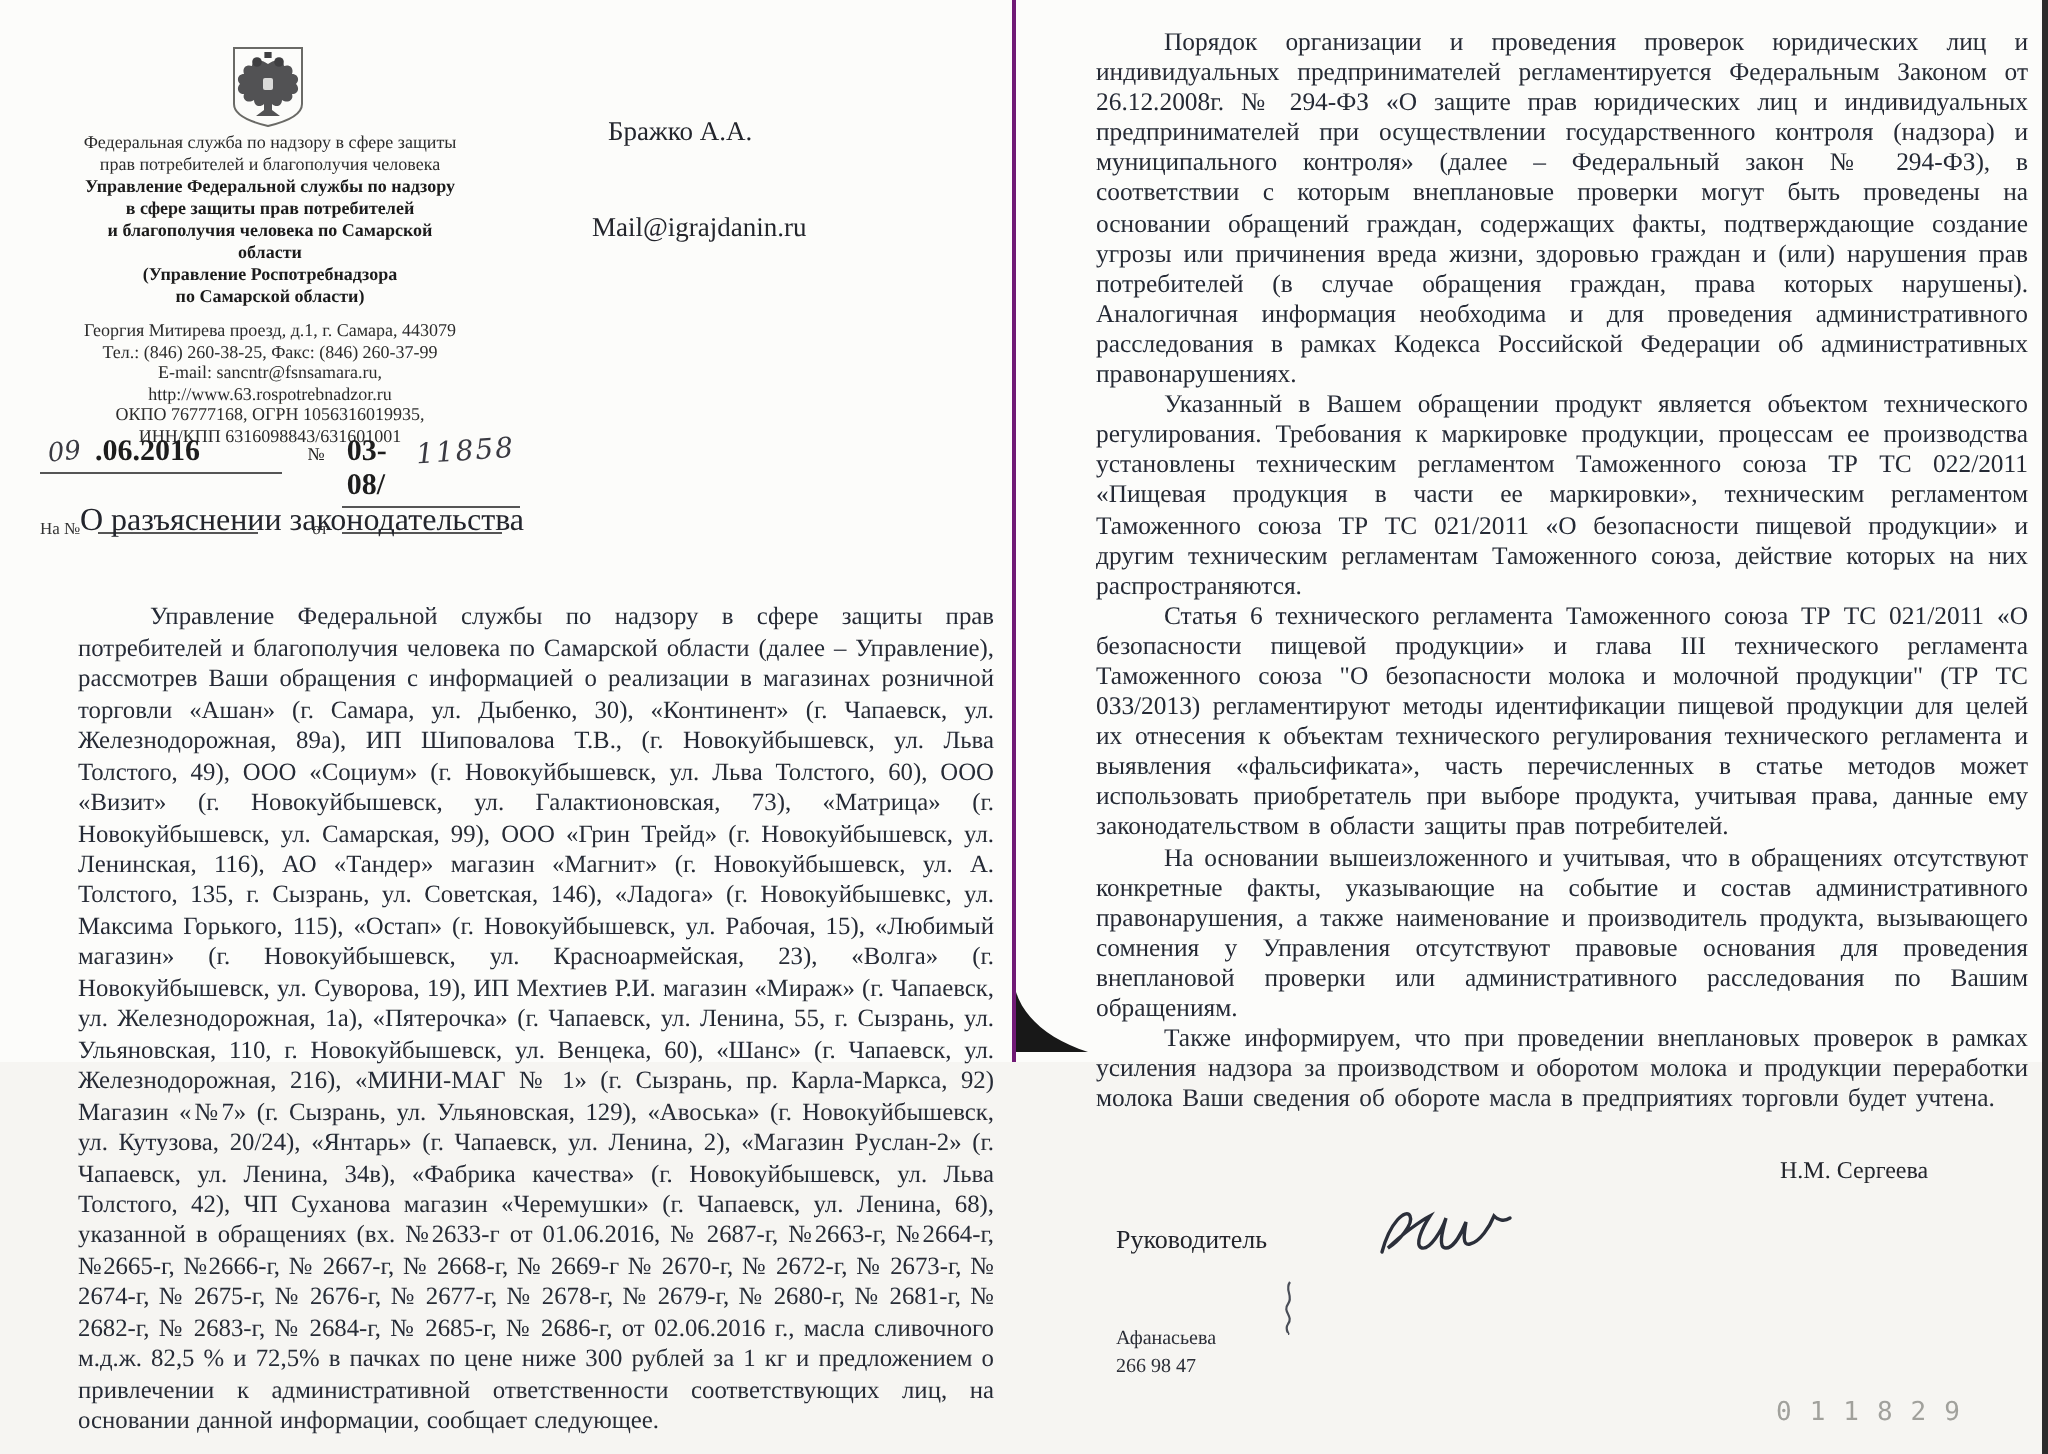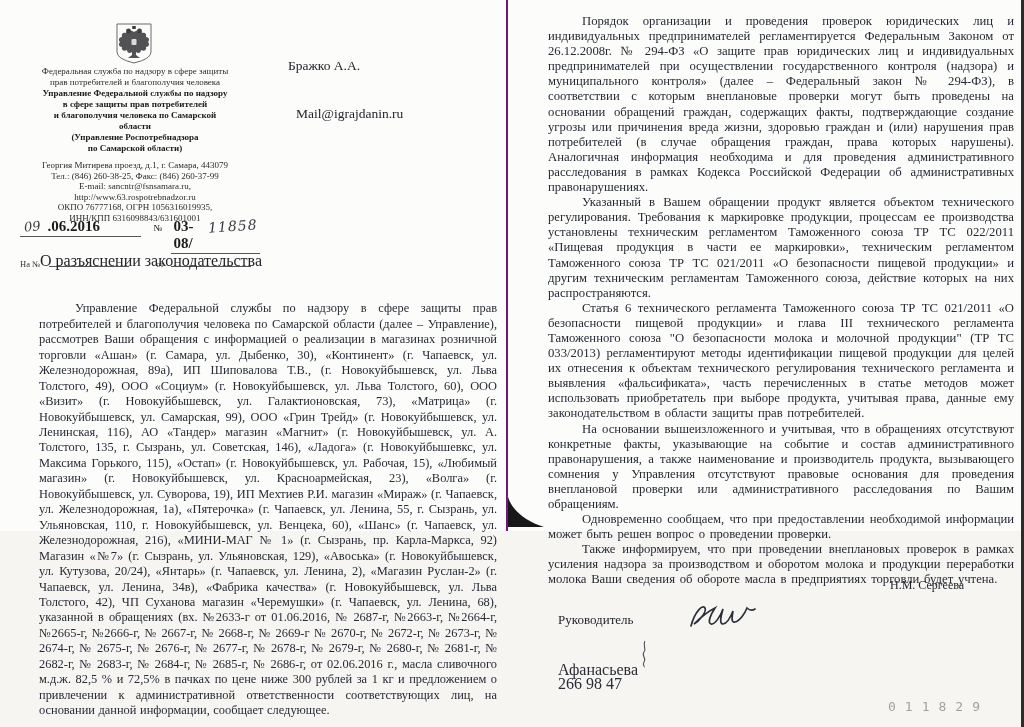--- a/index.html
+++ b/index.html
@@ -25,36 +25,36 @@
   .hw{font-style:italic;color:#3a3a42;display:inline-block;font-family:"DejaVu Serif",serif;}
   .hw-day{font-size:13px;transform:rotate(-6deg);margin-right:7px;}
   .hw-num{font-size:14px;transform:rotate(-4deg);letter-spacing:1px;margin-left:5px;}
   .reg-row2{margin-top:3px;display:flex;align-items:baseline;}
   .na,.ot{font-size:8.5px;color:#333;}
   .blank{display:inline-block;border-bottom:1px solid #555;height:9px;}
   .b1{width:80px;margin-left:9px;}
   .ot{margin-left:27px;}
   .b2{width:80px;margin-left:7px;}
 
-  .addr-name{position:absolute;left:288px;top:58px;font-size:13.5px;color:#23252c;}
+  .addr-name{position:absolute;left:304px;top:58px;font-size:13.5px;color:#23252c;}
   .addr-email{position:absolute;left:296px;top:106px;font-size:13.5px;color:#23252c;}
 
   .subject{position:absolute;left:40px;top:252px;font-size:16px;color:#23252c;}
   .body1{position:absolute;left:39px;top:289px;width:458px;font-size:12.4px;line-height:15.45px;
          text-align:justify;color:#262b36;text-indent:36px;word-spacing:0.5px;}
 
   
   .page2-flow{position:absolute;left:40px;top:14px;width:466px;font-size:12.7px;line-height:15.1px;
          text-align:justify;color:#252a35;}
   .rp{margin:0;text-indent:34px;word-spacing:1.5px;}
   .sig-title{position:absolute;left:50px;top:612px;font-size:13px;color:#23252c;}
   .sig-svg{position:absolute;left:178px;top:596px;}
   .sig-name{position:absolute;left:382px;top:578px;font-size:12px;color:#23252c;}
   .pen-mark{position:absolute;left:132px;top:640px;}
-  .executor{position:absolute;left:50px;top:663px;font-size:16px;line-height:14px;color:#2a2d36;}
+  .executor{position:absolute;left:50px;top:663px;font-size:10px;line-height:14px;color:#2a2d36;}
   .stamp{position:absolute;left:360px;top:699px;font-size:13px;letter-spacing:9px;color:#93938e;
          font-family:"DejaVu Sans Mono",monospace;opacity:.85;margin-left:20px;}
   .corner{position:absolute;left:0;bottom:0;}
 </style>
 </head>
 <body>
 
 <div class="scan">
 
   <div class="page page-left">
@@ -122,21 +122,20 @@
     <p class="body1">Управление Федеральной службы по надзору в сфере защиты прав потребителей и благополучия человека по Самарской области (далее – Управление), рассмотрев Ваши обращения с информацией о реализации в магазинах розничной торговли «Ашан» (г. Самара, ул. Дыбенко, 30), «Континент» (г. Чапаевск, ул. Железнодорожная, 89а), ИП Шиповалова Т.В., (г. Новокуйбышевск, ул. Льва Толстого, 49), ООО «Социум» (г. Новокуйбышевск, ул. Льва Толстого, 60), ООО «Визит» (г. Новокуйбышевск, ул. Галактионовская, 73), «Матрица» (г. Новокуйбышевск, ул. Самарская, 99), ООО «Грин Трейд» (г. Новокуйбышевск, ул. Ленинская, 116), АО «Тандер» магазин «Магнит» (г. Новокуйбышевск, ул. А. Толстого, 135, г. Сызрань, ул. Советская, 146), «Ладога» (г. Новокуйбышевкс, ул. Максима Горького, 115), «Остап» (г. Новокуйбышевск, ул. Рабочая, 15), «Любимый магазин» (г. Новокуйбышевск, ул. Красноармейская, 23), «Волга» (г. Новокуйбышевск, ул. Суворова, 19), ИП Мехтиев Р.И. магазин «Мираж» (г. Чапаевск, ул. Железнодорожная, 1а), «Пятерочка» (г. Чапаевск, ул. Ленина, 55, г. Сызрань, ул. Ульяновская, 110, г. Новокуйбышевск, ул. Венцека, 60), «Шанс» (г. Чапаевск, ул. Железнодорожная, 216), «МИНИ-МАГ № 1» (г. Сызрань, пр. Карла-Маркса, 92) Магазин «№7» (г. Сызрань, ул. Ульяновская, 129), «Авоська» (г. Новокуйбышевск, ул. Кутузова, 20/24), «Янтарь» (г. Чапаевск, ул. Ленина, 2), «Магазин Руслан-2» (г. Чапаевск, ул. Ленина, 34в), «Фабрика качества» (г. Новокуйбышевск, ул. Льва Толстого, 42), ЧП Суханова магазин «Черемушки» (г. Чапаевск, ул. Ленина, 68), указанной в обращениях (вх. №2633-г от 01.06.2016, № 2687-г, №2663-г, №2664-г, №2665-г, №2666-г, № 2667-г, № 2668-г, № 2669-г № 2670-г, № 2672-г, № 2673-г, № 2674-г, № 2675-г, № 2676-г, № 2677-г, № 2678-г, № 2679-г, № 2680-г, № 2681-г, № 2682-г, № 2683-г, № 2684-г, № 2685-г, № 2686-г, от 02.06.2016 г., масла сливочного м.д.ж. 82,5 % и 72,5% в пачках по цене ниже 300 рублей за 1 кг и предложением о привлечении к административной ответственности соответствующих лиц, на основании данной информации, сообщает следующее.</p>
   </div>
 
   <div class="page page-right">
 
     <div class="page2-flow">
         <p class="rp">Порядок организации и проведения проверок юридических лиц и индивидуальных предпринимателей регламентируется Федеральным Законом от 26.12.2008г. № 294-ФЗ «О защите прав юридических лиц и индивидуальных предпринимателей при осуществлении государственного контроля (надзора) и муниципального контроля» (далее – Федеральный закон № 294-ФЗ), в соответствии с которым внеплановые проверки могут быть проведены на основании обращений граждан, содержащих факты, подтверждающие создание угрозы или причинения вреда жизни, здоровью граждан и (или)  нарушения прав потребителей (в случае обращения граждан, права которых нарушены). Аналогичная информация необходима и для проведения административного расследования в рамках Кодекса Российской Федерации об административных правонарушениях.</p>
         <p class="rp">Указанный в Вашем обращении продукт является объектом технического регулирования. Требования к маркировке продукции, процессам ее производства установлены техническим регламентом Таможенного союза ТР ТС 022/2011 «Пищевая продукция в части ее маркировки», техническим регламентом Таможенного союза ТР ТС 021/2011 «О безопасности пищевой продукции» и другим техническим регламентам Таможенного союза, действие которых на них распространяются.</p>
         <p class="rp">Статья 6 технического регламента Таможенного союза ТР ТС 021/2011 «О безопасности пищевой продукции» и глава III технического регламента Таможенного союза "О безопасности молока и молочной продукции" (ТР ТС 033/2013) регламентируют методы идентификации пищевой продукции для целей их отнесения к объектам технического регулирования технического регламента и выявления «фальсификата», часть перечисленных в статье методов может использовать приобретатель при выборе продукта, учитывая права, данные ему законодательством в области защиты прав потребителей.</p>
         <p class="rp">На основании вышеизложенного и учитывая, что в обращениях отсутствуют конкретные факты, указывающие на событие и состав административного правонарушения, а также наименование и производитель продукта, вызывающего сомнения у Управления отсутствуют правовые основания для проведения внеплановой проверки или административного расследования по Вашим обращениям.</p>
-        <p class="rp">Одновременно сообщаем, что при предоставлении необходимой информации может быть решен вопрос о проведении проверки.</p>
         <p class="rp">Также информируем, что при проведении внеплановых проверок в рамках усиления надзора за производством и оборотом  молока и продукции переработки молока Ваши сведения об обороте масла в предприятиях торговли будет учтена.</p>
       </div>
 
     <div class="sig-title">Руководитель</div>
 
     <div class="sig-svg">
       <svg width="74" height="42" viewBox="0 0 74 42">
         <path d="M5 30 C9 15 17 8 19 12 C21 16 13 25 8 28 C15 21 25 14 29 12 C25 18 21 27 25 28 C29 29 35 19 37 13 C35 20 33 28 37 28 C41 28 45 20 47 15 C46 21 45 27 49 26 C54 25 59 17 61 12 C63 14 66 15 69 13" stroke="#2b2f3a" stroke-width="1.7" fill="none" stroke-linecap="round"></path>
       </svg>
     </div>

